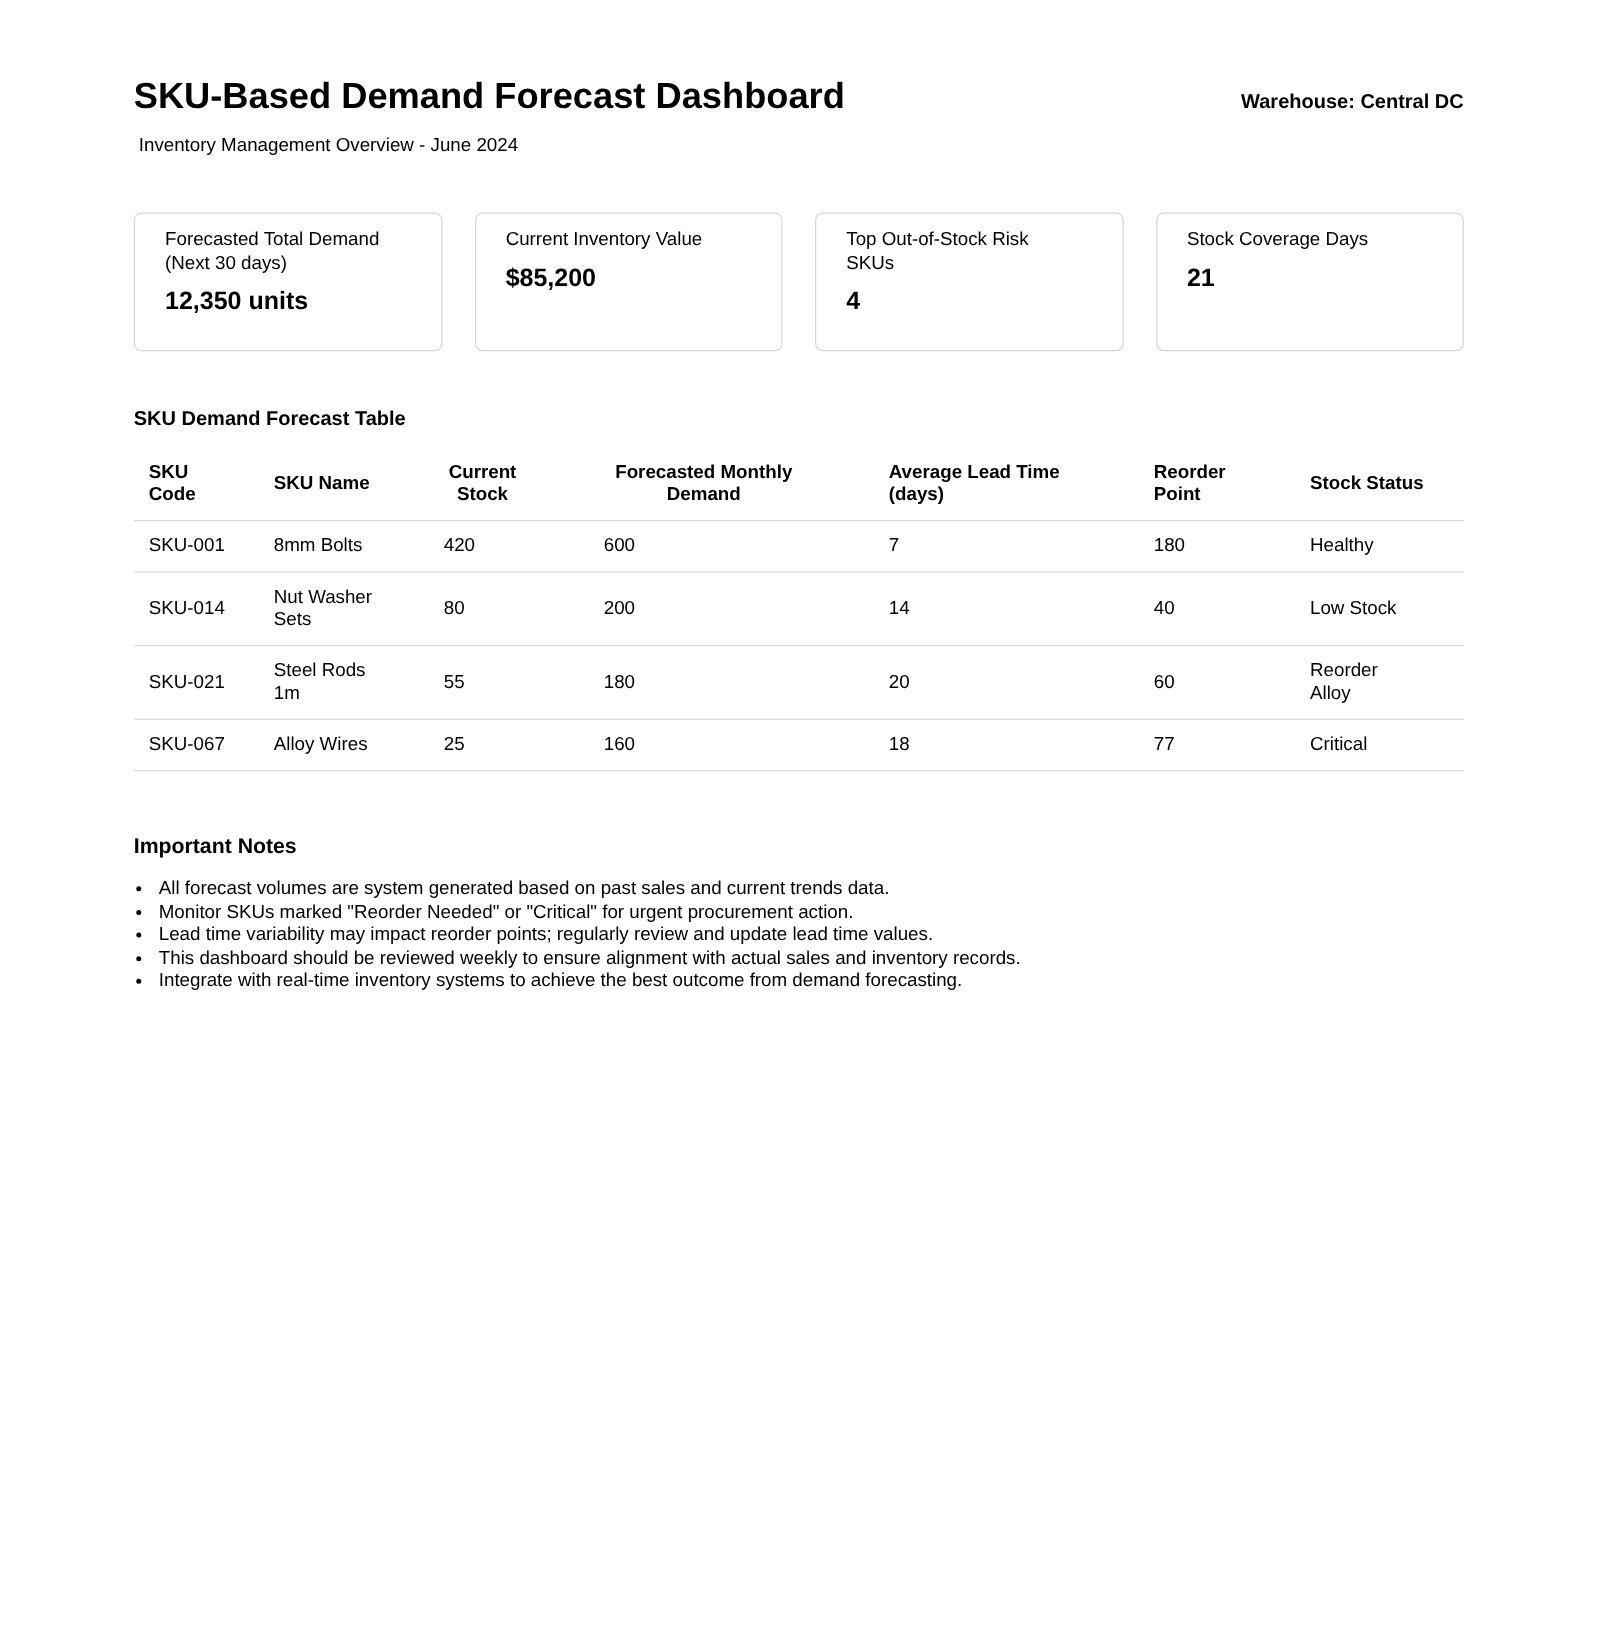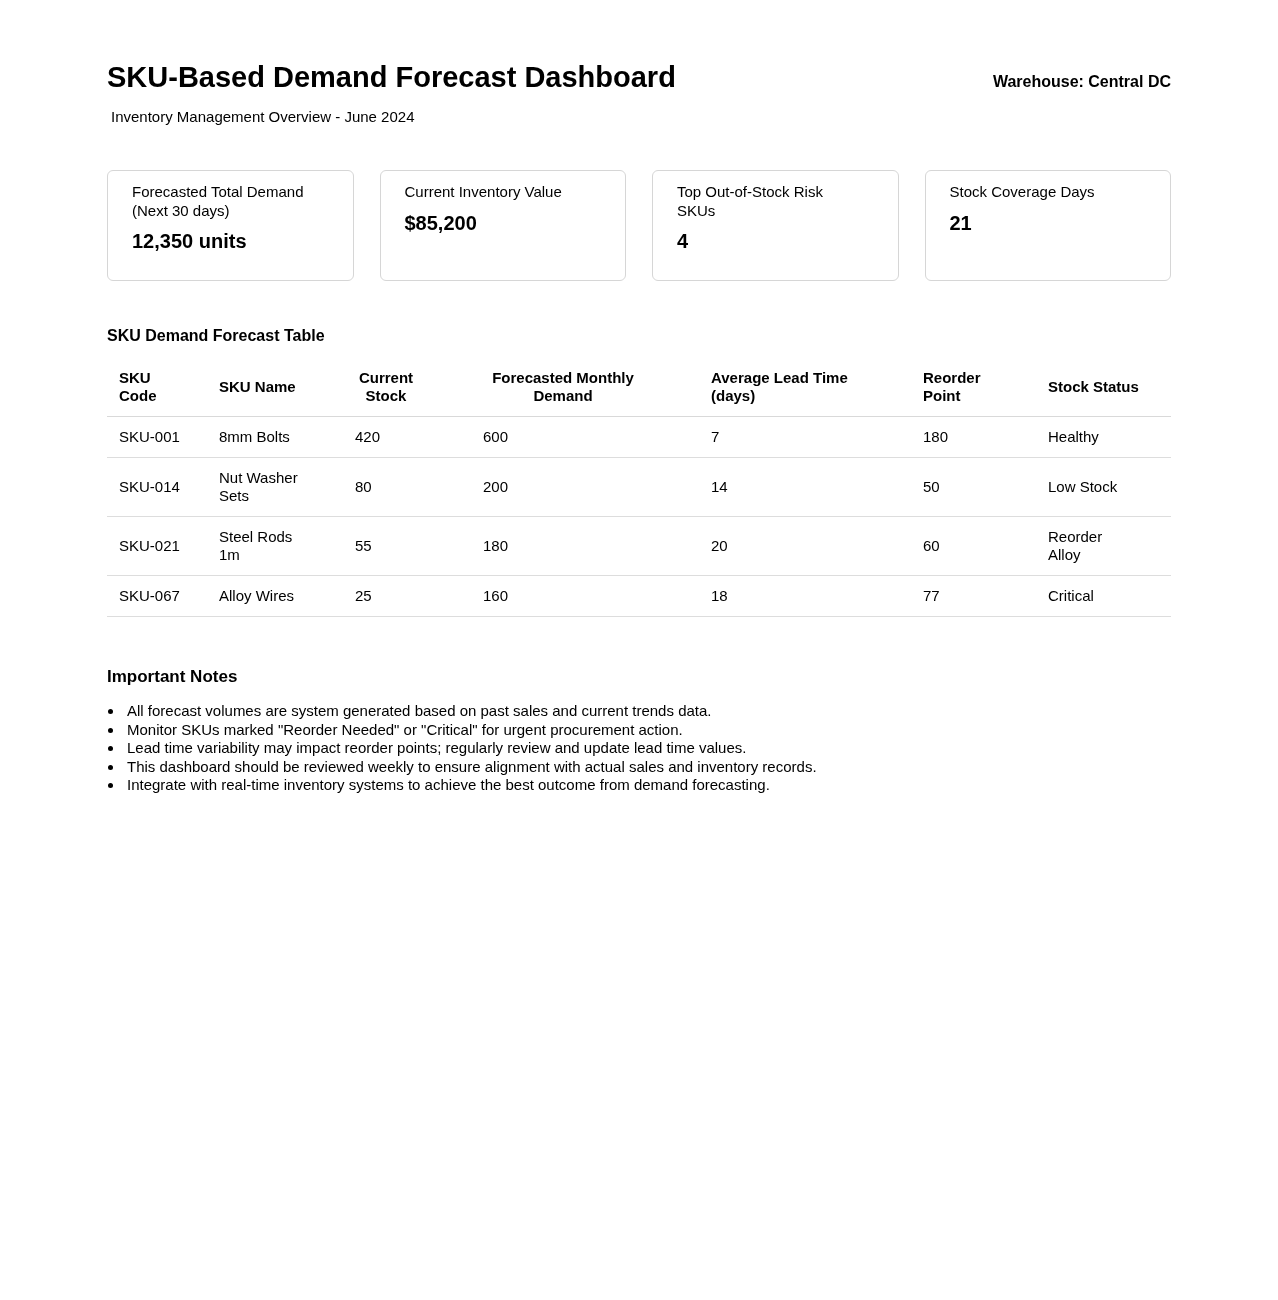--- a/index.html
+++ b/index.html
@@ -181,21 +181,21 @@
         <td>7</td>
         <td>180</td>
         <td><span class="cellwrap cw-status">Healthy</span></td>
       </tr>
       <tr>
         <td>SKU-014</td>
         <td><span class="cellwrap cw-name">Nut Washer Sets</span></td>
         <td>80</td>
         <td>200</td>
         <td>14</td>
-        <td>50</td>
+        <td>40</td>
         <td><span class="cellwrap cw-status">Low Stock</span></td>
       </tr>
       <tr>
         <td>SKU-021</td>
         <td><span class="cellwrap cw-name">Steel Rods 1m</span></td>
         <td>55</td>
         <td>180</td>
         <td>20</td>
         <td>60</td>
         <td><span class="cellwrap cw-status">Reorder Alloy</span></td>

